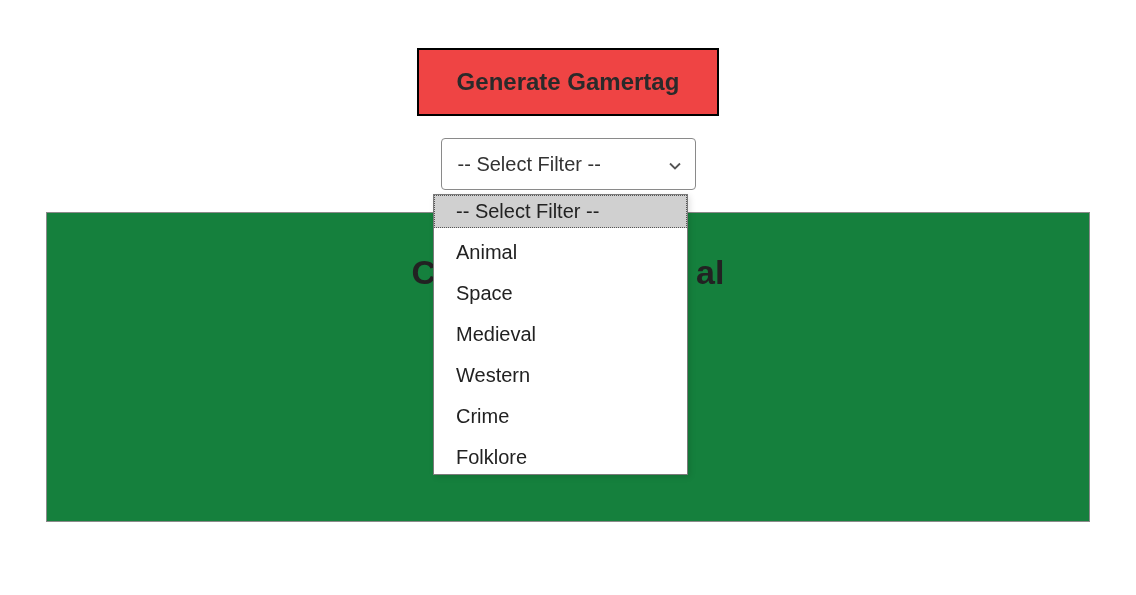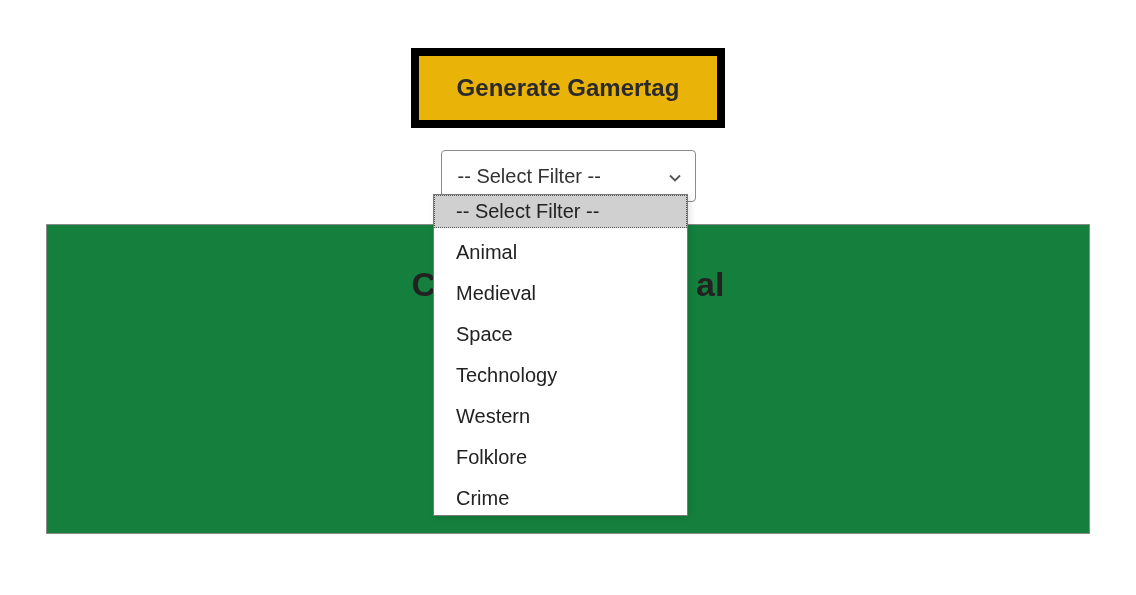--- a/index.html
+++ b/index.html
@@ -15,22 +15,22 @@
       position: relative;
       overflow: hidden;
     }
     .container {
       width: 100%;
       padding-top: 48px;
     }
     .generate-btn {
       display: block;
       margin: 0 auto;
-      background: #eab308;
-      border: 8px solid #000000;
+      background: #ef4444;
+      border: 2px solid #000000;
       padding: 18px 38px;
       font-size: 24px;
       font-weight: 700;
       color: #2a2a2a;
       cursor: pointer;
       font-family: inherit;
     }
     .select-wrap {
       margin: 22px auto 0;
       width: 255px;
@@ -119,19 +119,18 @@
     <div class="result-title">
       <span style="margin-right:260px;">C</span><span>al</span>
     </div>
   </div>
 
 </div>
 
 <div class="dropdown-list">
   <div class="opt selected">-- Select Filter --</div>
   <div class="opt">Animal</div>
+  <div class="opt">Space</div>
   <div class="opt">Medieval</div>
-  <div class="opt">Space</div>
-  <div class="opt">Technology</div>
   <div class="opt">Western</div>
+  <div class="opt">Crime</div>
   <div class="opt">Folklore</div>
-  <div class="opt">Crime</div>
 </div>
 
 </body></html>

